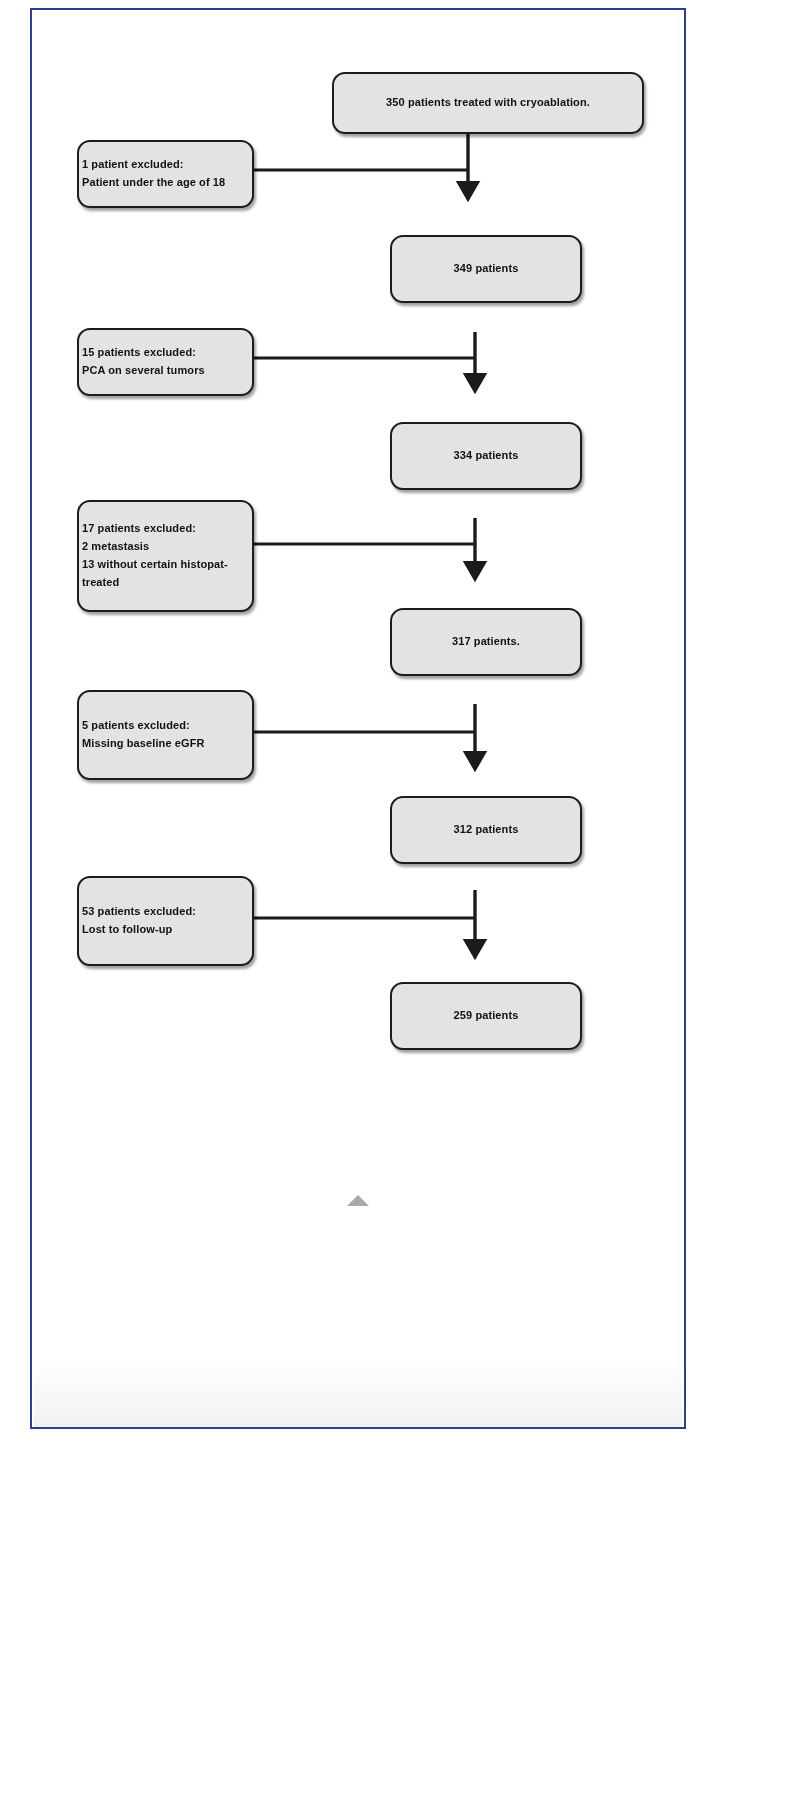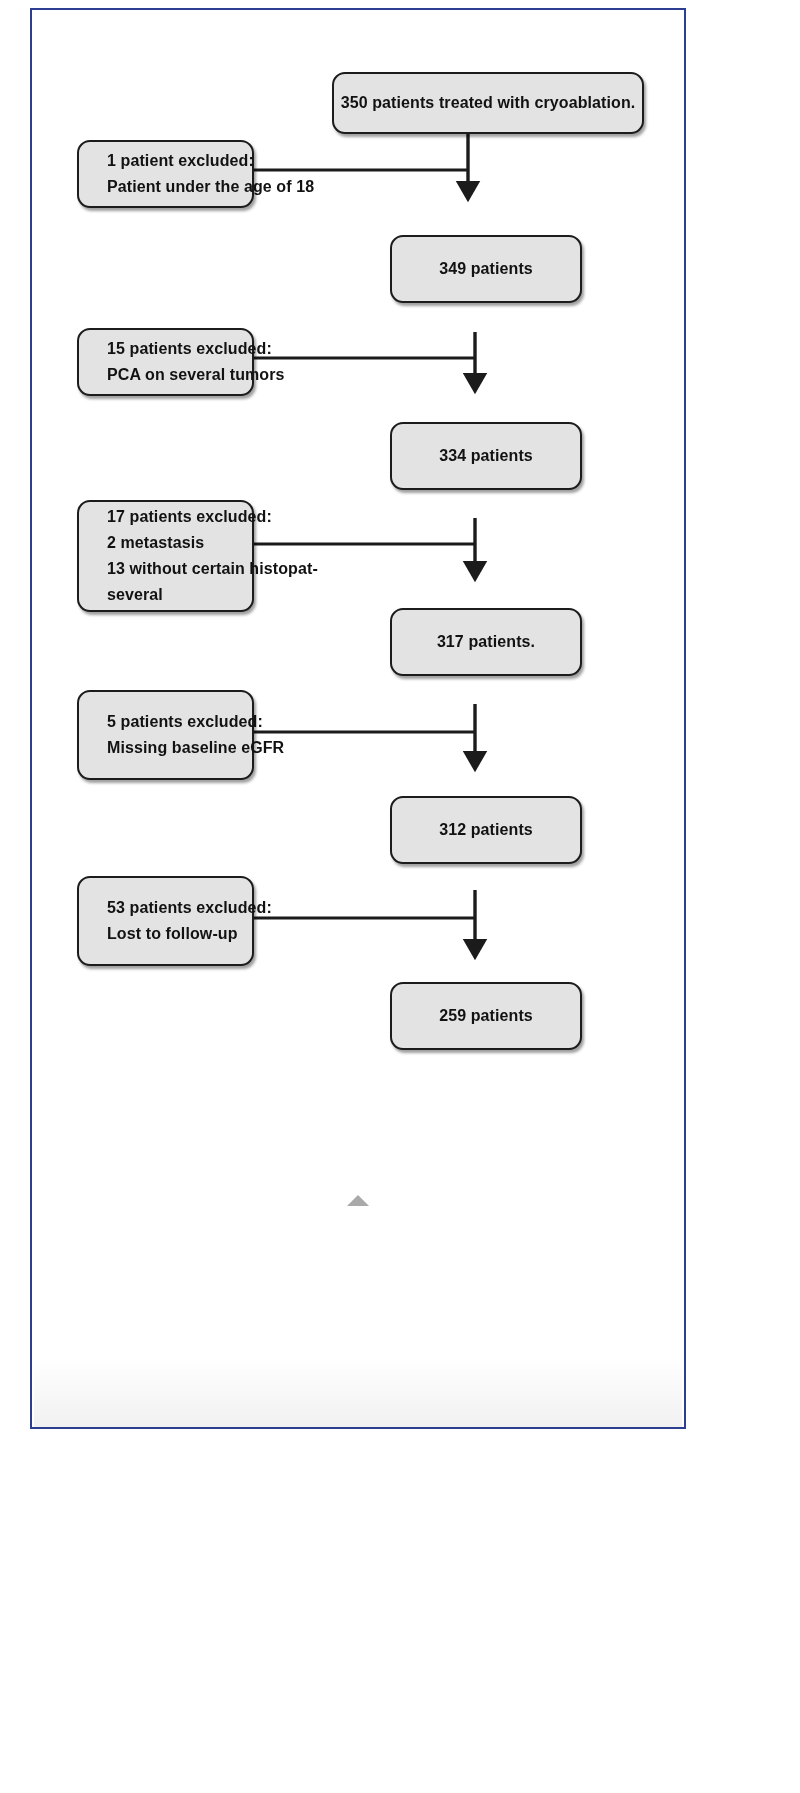--- a/index.html
+++ b/index.html
@@ -52,34 +52,34 @@
     box-sizing: border-box;
     background: #e3e3e3;
     border: 2.4px solid #1c1c1c;
     border-radius: 13px;
     box-shadow: 2px 3px 3px rgba(0,0,0,0.38);
     display: flex;
     flex-direction: column;
     justify-content: center;
     color: #121212;
     font-weight: bold;
-    font-size: 16px;
+    font-size: 11px;
     line-height: 1.62;
     letter-spacing: 0.1px;
   }
 
   .node.center {
     align-items: center;
     text-align: center;
   }
 
   .node.excl {
     align-items: flex-start;
     text-align: left;
-    padding: 6px 10px 6px 28px;
+    padding: 6px 10px 6px 3px;
   }
 
   .node .line {
     display: block;
     white-space: nowrap;
   }
 
   
   #connectors {
     position: absolute;
@@ -178,21 +178,21 @@
 
     <div class="node excl" style="left:45px; top:318px; width:177px; height:68px;text-align:center;">
       <span class="line">15 patients excluded:</span>
       <span class="line">PCA on several tumors</span>
     </div>
 
     <div class="node excl" style="left:45px; top:490px; width:177px; height:112px;border-radius:13px;">
       <span class="line">17 patients excluded:</span>
       <span class="line">2 metastasis</span>
       <span class="line">13 without certain histopat-</span>
-      <span class="line">several</span>
+      <span class="line">treated</span>
     </div>
 
     <div class="node excl" style="left:45px; top:680px; width:177px; height:90px;">
       <span class="line">5 patients excluded:</span>
       <span class="line">Missing baseline eGFR</span>
     </div>
 
     <div class="node excl" style="left:45px; top:866px; width:177px; height:90px;">
       <span class="line">53 patients excluded:</span>
       <span class="line">Lost to follow-up</span>

